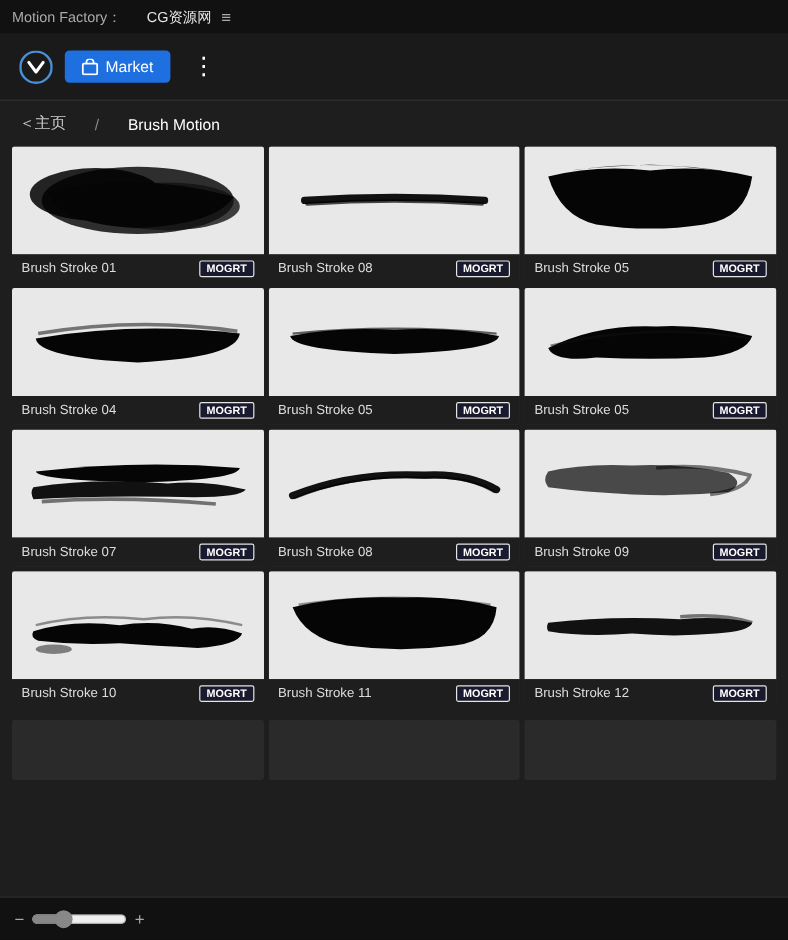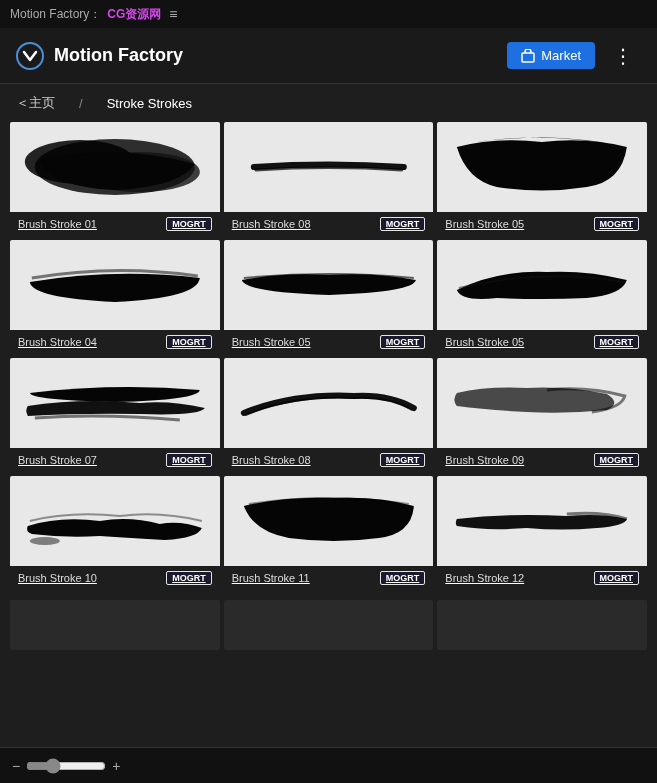--- a/index.html
+++ b/index.html
@@ -16,25 +16,24 @@
     .top-bar {
       background: #111111;
       height: 28px;
       display: flex;
       align-items: center;
       padding: 0 10px;
       font-size: 12px;
       color: #aaaaaa;
     }
     .top-bar-title {
-      margin-right: 6px;
+      margin-right: 21px;
     }
     .top-bar-subtitle {
-      color: #d946ef;
-      font-weight: bold;
+      color: #e5e5e5;
     }
     .top-bar-menu {
       margin-left: 8px;
       font-size: 14px;
       cursor: pointer;
     }
 
     
     .header {
       background: #1a1a1a;
@@ -104,21 +103,20 @@
       display: grid;
       grid-template-columns: repeat(3, 1fr);
       gap: 4px;
     }
 
     .grid-item {
       background: #2a2a2a;
       border-radius: 2px;
       overflow: hidden;
       cursor: pointer;
-      text-decoration: underline;
     }
 
     .grid-item-thumb {
       width: 100%;
       height: 90px;
       background: #e8e8e8;
       display: flex;
       align-items: center;
       justify-content: center;
       overflow: hidden;
@@ -201,35 +199,34 @@
   <span class="top-bar-title">Motion Factory：</span>
   <span class="top-bar-subtitle">CG资源网</span>
   <span class="top-bar-menu">≡</span>
 </div>
 
 <div class="header">
   <svg class="header-logo" viewBox="0 0 28 28" fill="none">
     <circle cx="14" cy="14" r="13" stroke="#4a90d9" stroke-width="2" fill="none"></circle>
     <path d="M8 10 L14 18 L20 10" stroke="#ffffff" stroke-width="2.5" fill="none" stroke-linecap="round" stroke-linejoin="round"></path>
   </svg>
-  <span class="header-title">Motion Factory</span>
   <button class="header-market-btn">
     <svg width="14" height="14" viewBox="0 0 14 14" fill="none">
       <rect x="1" y="4" width="12" height="9" rx="1" stroke="white" stroke-width="1.5" fill="none"></rect>
       <path d="M4 4V3a3 3 0 016 0v1" stroke="white" stroke-width="1.5" fill="none"></path>
     </svg>
     <span>Market</span>
   </button>
   <button class="header-more-btn">⋮</button>
 </div>
 
 <div class="breadcrumb">
   <span class="breadcrumb-home">＜主页</span>
   <span class="breadcrumb-sep">/</span>
-  <span class="breadcrumb-current">Stroke Strokes</span>
+  <span class="breadcrumb-current">Brush Motion</span>
 </div>
 
 <div class="grid-container" id="grid-container">
 <div class="grid-item">
       <div class="grid-item-thumb">
         <svg viewBox="0 0 190 90" class="brush-svg">
           <ellipse cx="95" cy="45" rx="80" ry="28" fill="#1a1a1a" opacity="0.9"></ellipse>
           <ellipse cx="60" cy="40" rx="55" ry="22" fill="#000000" opacity="0.85"></ellipse>
           <ellipse cx="120" cy="50" rx="60" ry="20" fill="#111111" opacity="0.8"></ellipse>
           <path d="M20 38 Q95 20 175 42 Q160 65 95 68 Q30 65 20 38Z" fill="#050505"></path>

